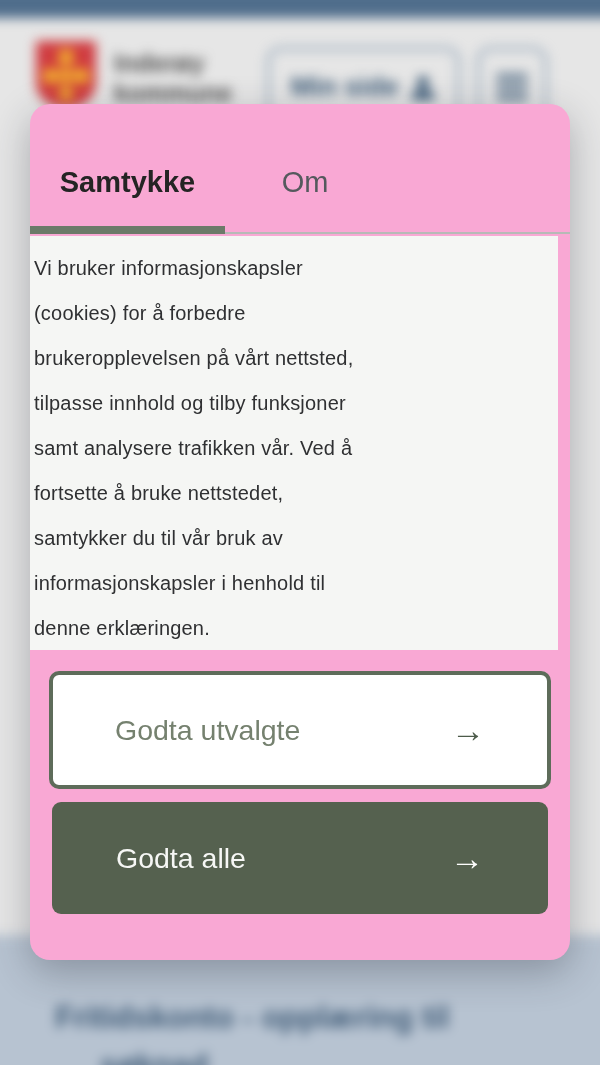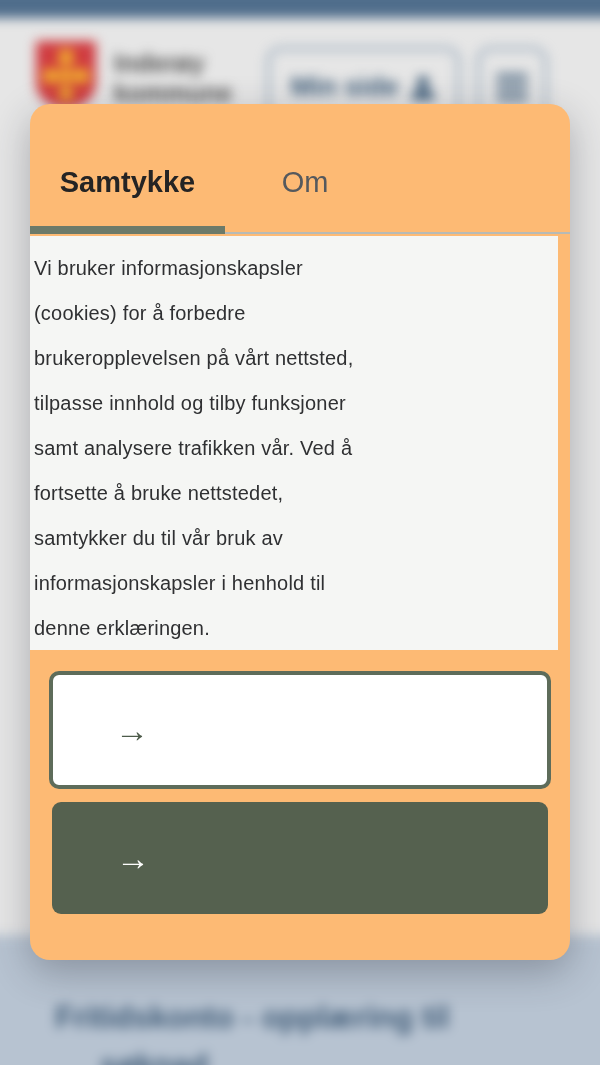--- a/index.html
+++ b/index.html
@@ -15,21 +15,21 @@
   .hdr-btn { position:absolute; top:47px; box-sizing:border-box; border:3px solid #8ba0b5; border-radius:14px;
              height:80px; display:flex; align-items:center; justify-content:center; gap:10px; color:#3b5a77; }
   .hdr-btn.minside { left:267px; width:193px; font-size:27px; font-weight:700; }
   .hdr-btn.menu { left:477px; width:70px; flex-direction:column; gap:6px; }
   .menu-bar { width:32px; height:5px; border-radius:2px; background:#3b5a77; }
   .bottom-section { position:absolute; left:-14px; right:-14px; top:935px; height:145px; background:#b7c3d1; }
   .bg-heading { position:absolute; left:55px; top:1000px; font-size:31px; font-weight:700; color:#3e5a76; }
   .bg-heading2 { position:absolute; left:100px; top:1048px; font-size:31px; font-weight:700; color:#3e5a76; }
 
   
-  .modal { position:absolute; left:30px; top:104px; width:540px; height:856px; background:#fdba74;
+  .modal { position:absolute; left:30px; top:104px; width:540px; height:856px; background:#f9a8d4;
            border-radius:20px; box-shadow:0 12px 38px rgba(40,45,55,.32); z-index:10; overflow:hidden; }
   .tab-row { display:flex; height:130px; align-items:center; padding-top:26px; box-sizing:border-box; }
   .tab { text-align:center; font-size:29px; color:#55595d; cursor:pointer; }
   .tab.t0 { width:195px; font-weight:700; color:#242424; }
   .tab.t1 { width:150px; }
   .tab.t2 { width:160px;text-align:center; }
   .tab-underline { position:absolute; left:0; top:122px; width:195px; height:8px; background:#6c7a69; z-index:3; }
   .tab-divider { position:absolute; left:0; right:0; top:128px; height:2px; background:#b6bab6; }
 
   .content { position:absolute; left:0; top:132px; width:528px; height:414px; background:#f5f6f4;
@@ -102,21 +102,23 @@
 brukeropplevelsen på vårt nettsted,
 tilpasse innhold og tilby funksjoner
 samt analysere trafikken vår. Ved å
 fortsette å bruke nettstedet,
 samtykker du til vår bruk av
 informasjonskapsler i henhold til
 denne erklæringen.</p>
     </div>
 
     <div class="btn btn-outline">
+      <span>Godta utvalgte</span>
       <span class="arrow">→</span>
     </div>
 
     <div class="btn btn-filled">
+      <span>Godta alle</span>
       <span class="arrow">→</span>
     </div>
 
   </div>
 </div>
 
 </body></html>

